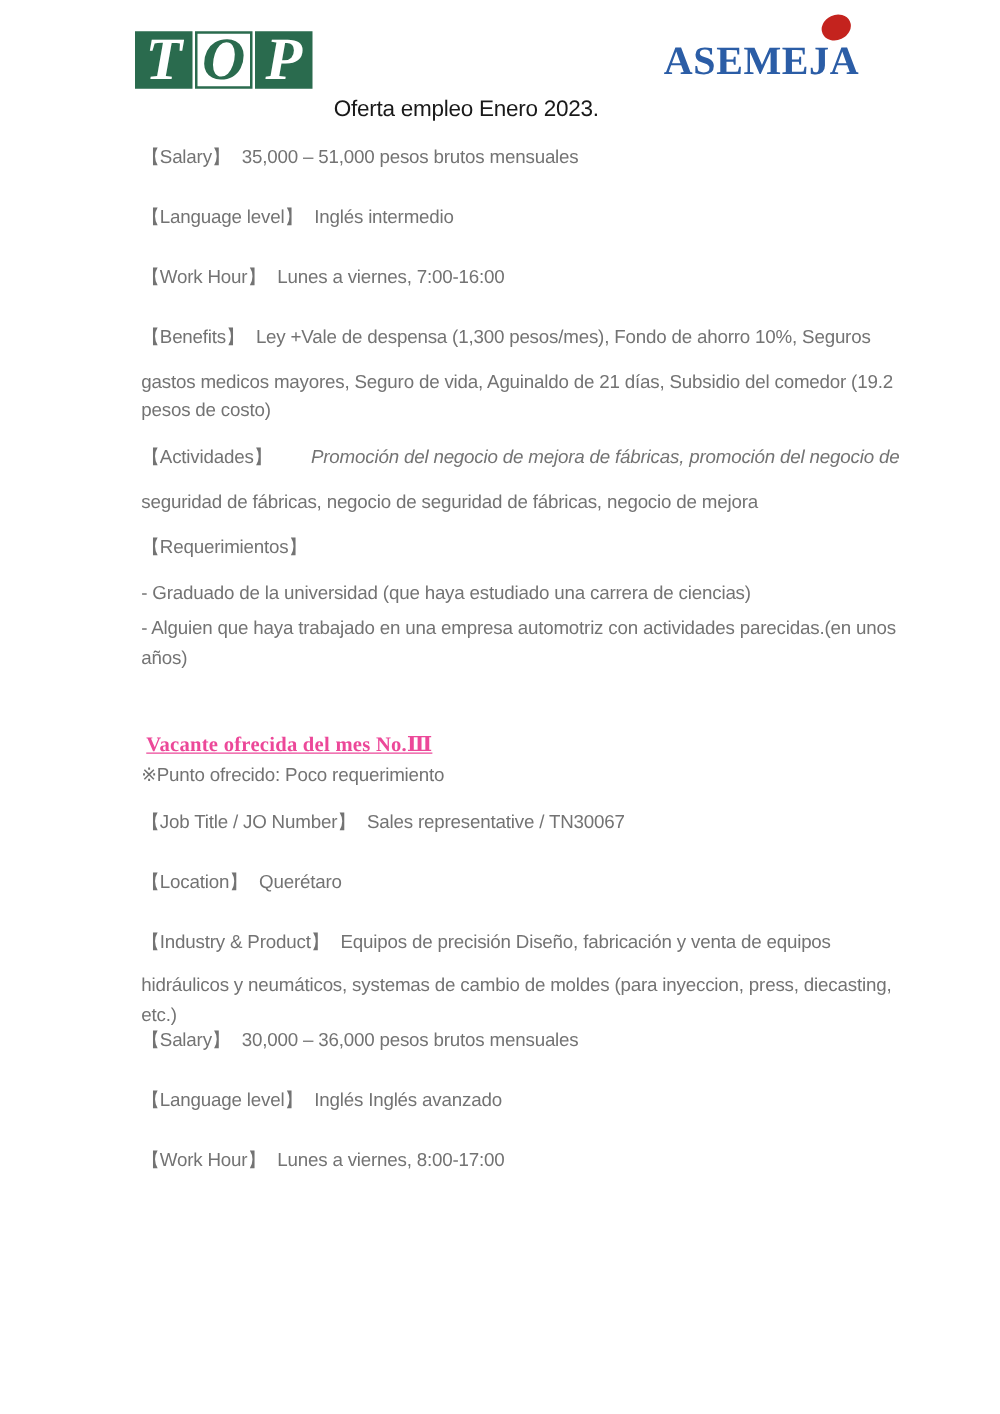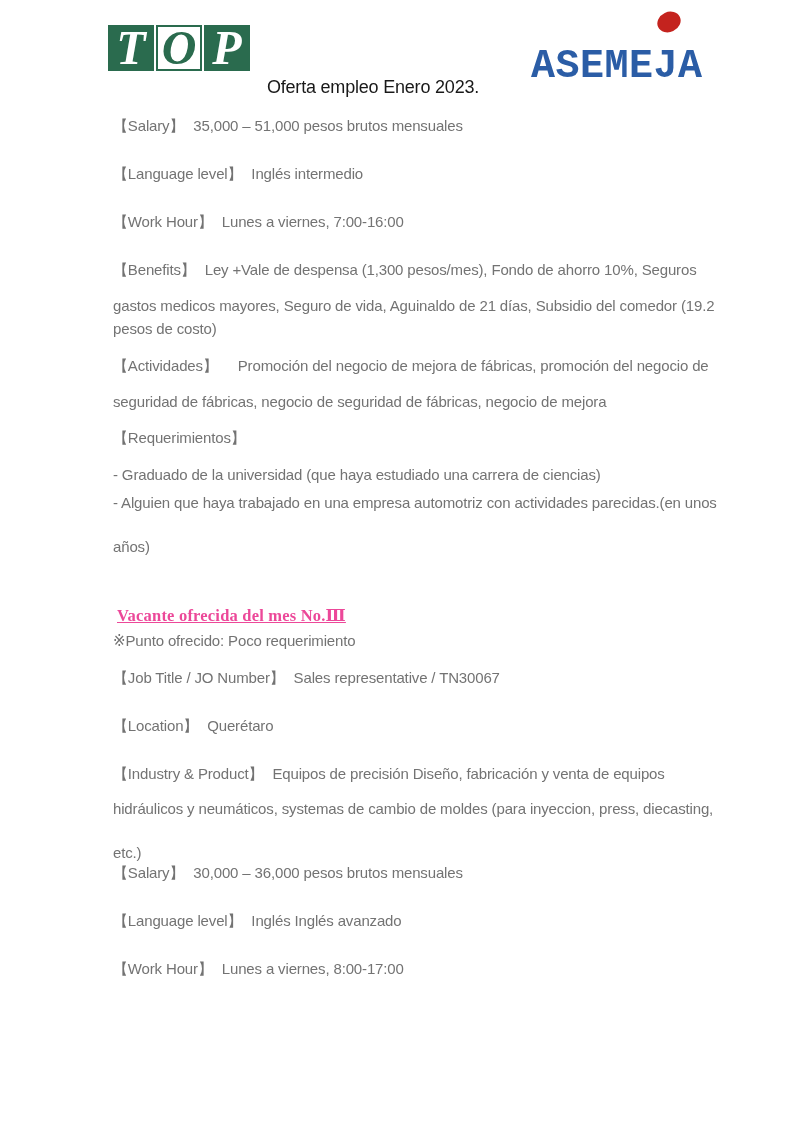--- a/index.html
+++ b/index.html
@@ -19,52 +19,52 @@
     display:flex; align-items:center; justify-content:center;
     font-family:"Liberation Serif","DejaVu Serif",serif;
     font-style:italic; font-weight:bold; font-size:48px; line-height:1;
     overflow:visible;
   }
   .sq-green { background:#2A6B4E; color:#ffffff; }
   .sq-white { background:#ffffff; color:#2A6B4E; border:2px solid #2A6B4E; }
 
   .asemeja { position:absolute; left:531px; top:12px; width:162px; height:52px; }
   .asemeja-text {
-    display:block; margin-top:35px;
-    font-family:Liberation Mono, monospace;
-    font-weight:bold; font-size:40px; line-height:1;
+    display:block; margin-top:20px;
+    font-family:Liberation Serif, serif;
+    font-weight:bold; font-size:32px; line-height:1;
     color:#2B5DA6; letter-spacing:0.5px;
   }
   .asemeja-dot {
     position:absolute; top:0; right:12px;
     width:24px; height:20px; background:#C4231E;
     border-radius:50%; transform:rotate(-25deg);
   }
 
   
   main { padding:75px 74px 0 113px; }
   .doc-title {
     margin:0; width:520px; text-align:center;
     font-size:18px; line-height:24px; font-weight:normal;
     letter-spacing:-0.2px; color:#191919;
   }
   .line {
     margin:0; font-size:15px; line-height:20px;
     letter-spacing:-0.15px; white-space:nowrap; color:#737373;
   }
   .val { margin-left:9px; }
-  .val-wide { margin-left:20px; }
+  .val-wide { margin-left:31px;font-style:italic; }
 
   .sec-heading {
     margin:4px; font-family:"Liberation Serif","DejaVu Serif",serif;
     font-weight:bold; font-size:16.5px; line-height:22px;
     letter-spacing:0.2px; text-decoration:underline; color:#ec4899;
   }
 
-  .g3{margin-top:3px} .g7{margin-top:24px} .g8{margin-top:8px}
+  .g3{margin-top:3px} .g7{margin-top:4px} .g8{margin-top:8px}
   .g14{} .g15{margin-top:15px} .g16{margin-top:16px}
   .g17{margin-top:17px} .g27{} .g28{margin-top:28px}
   .g48{margin-top:48px}
 </style>
 </head>
 <body>
 
 <div class="page">
 
   <div class="top-logo">

